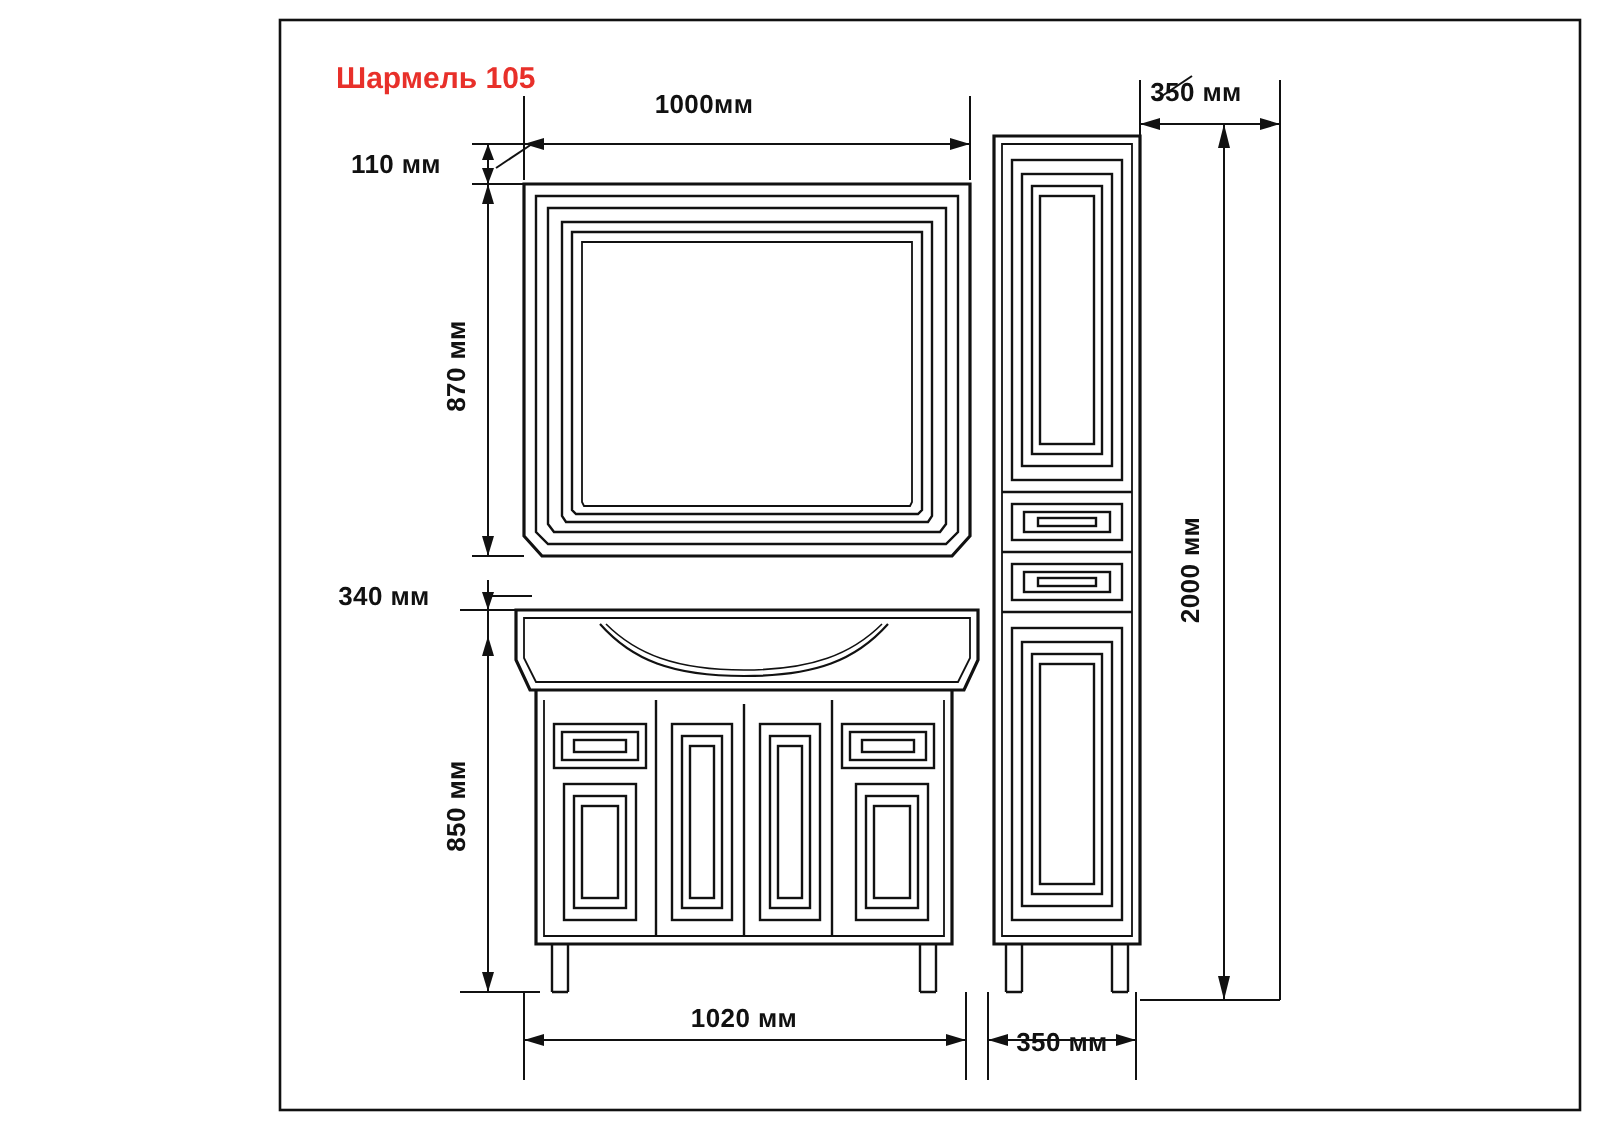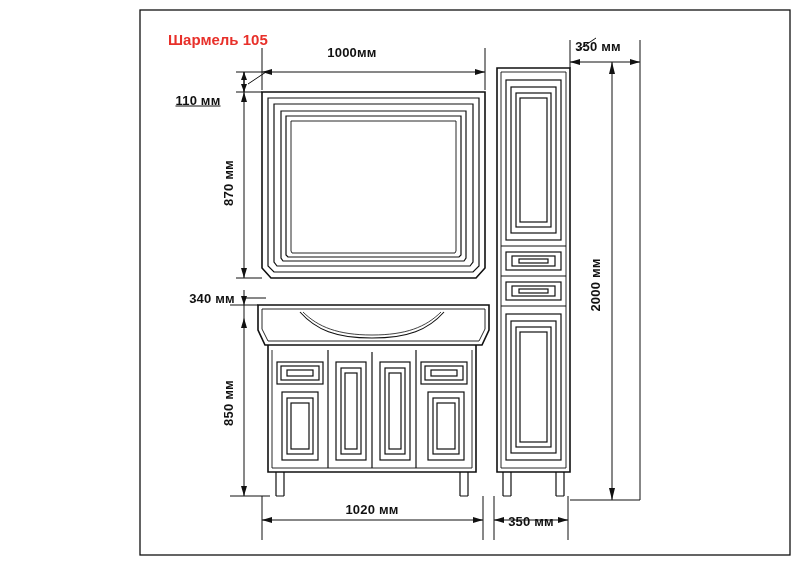--- a/index.html
+++ b/index.html
@@ -198,25 +198,25 @@
       </g>
     </g>
   </svg>
 
   <div class="title-label" style="left:168px; top:31px;">Шармель 105</div>
 
   <div class="dim-label" style="left:352px; top:52px; transform:translate(-50%,-50%);">1000мм</div>
 
   <div class="dim-label" style="left:598px; top:46px; transform:translate(-50%,-50%);">350 мм</div>
 
-  <div class="dim-label" style="left:198px; top:100px; transform:translate(-50%,-50%);text-decoration:underline;">110 мм</div>
+  <div class="dim-label" style="left:198px; top:82px; transform:translate(-50%,-50%);">110 мм</div>
 
   <div class="dim-label vert" style="left:228px; top:183px; transform:translate(-50%,-50%) rotate(-90deg);">870 мм</div>
 
-  <div class="dim-label" style="left:192px; top:298px; transform:translate(-50%,-50%);margin-left:20px;">340 мм</div>
+  <div class="dim-label" style="left:192px; top:298px; transform:translate(-50%,-50%);">340 мм</div>
 
   <div class="dim-label vert" style="left:228px; top:403px; transform:translate(-50%,-50%) rotate(-90deg);">850 мм</div>
 
   <div class="dim-label vert" style="left:595px; top:285px; transform:translate(-50%,-50%) rotate(-90deg);">2000 мм</div>
 
   <div class="dim-label" style="left:372px; top:509px; transform:translate(-50%,-50%);">1020 мм</div>
 
   <div class="dim-label" style="left:531px; top:521px; transform:translate(-50%,-50%);">350 мм</div>
 
 </div>

